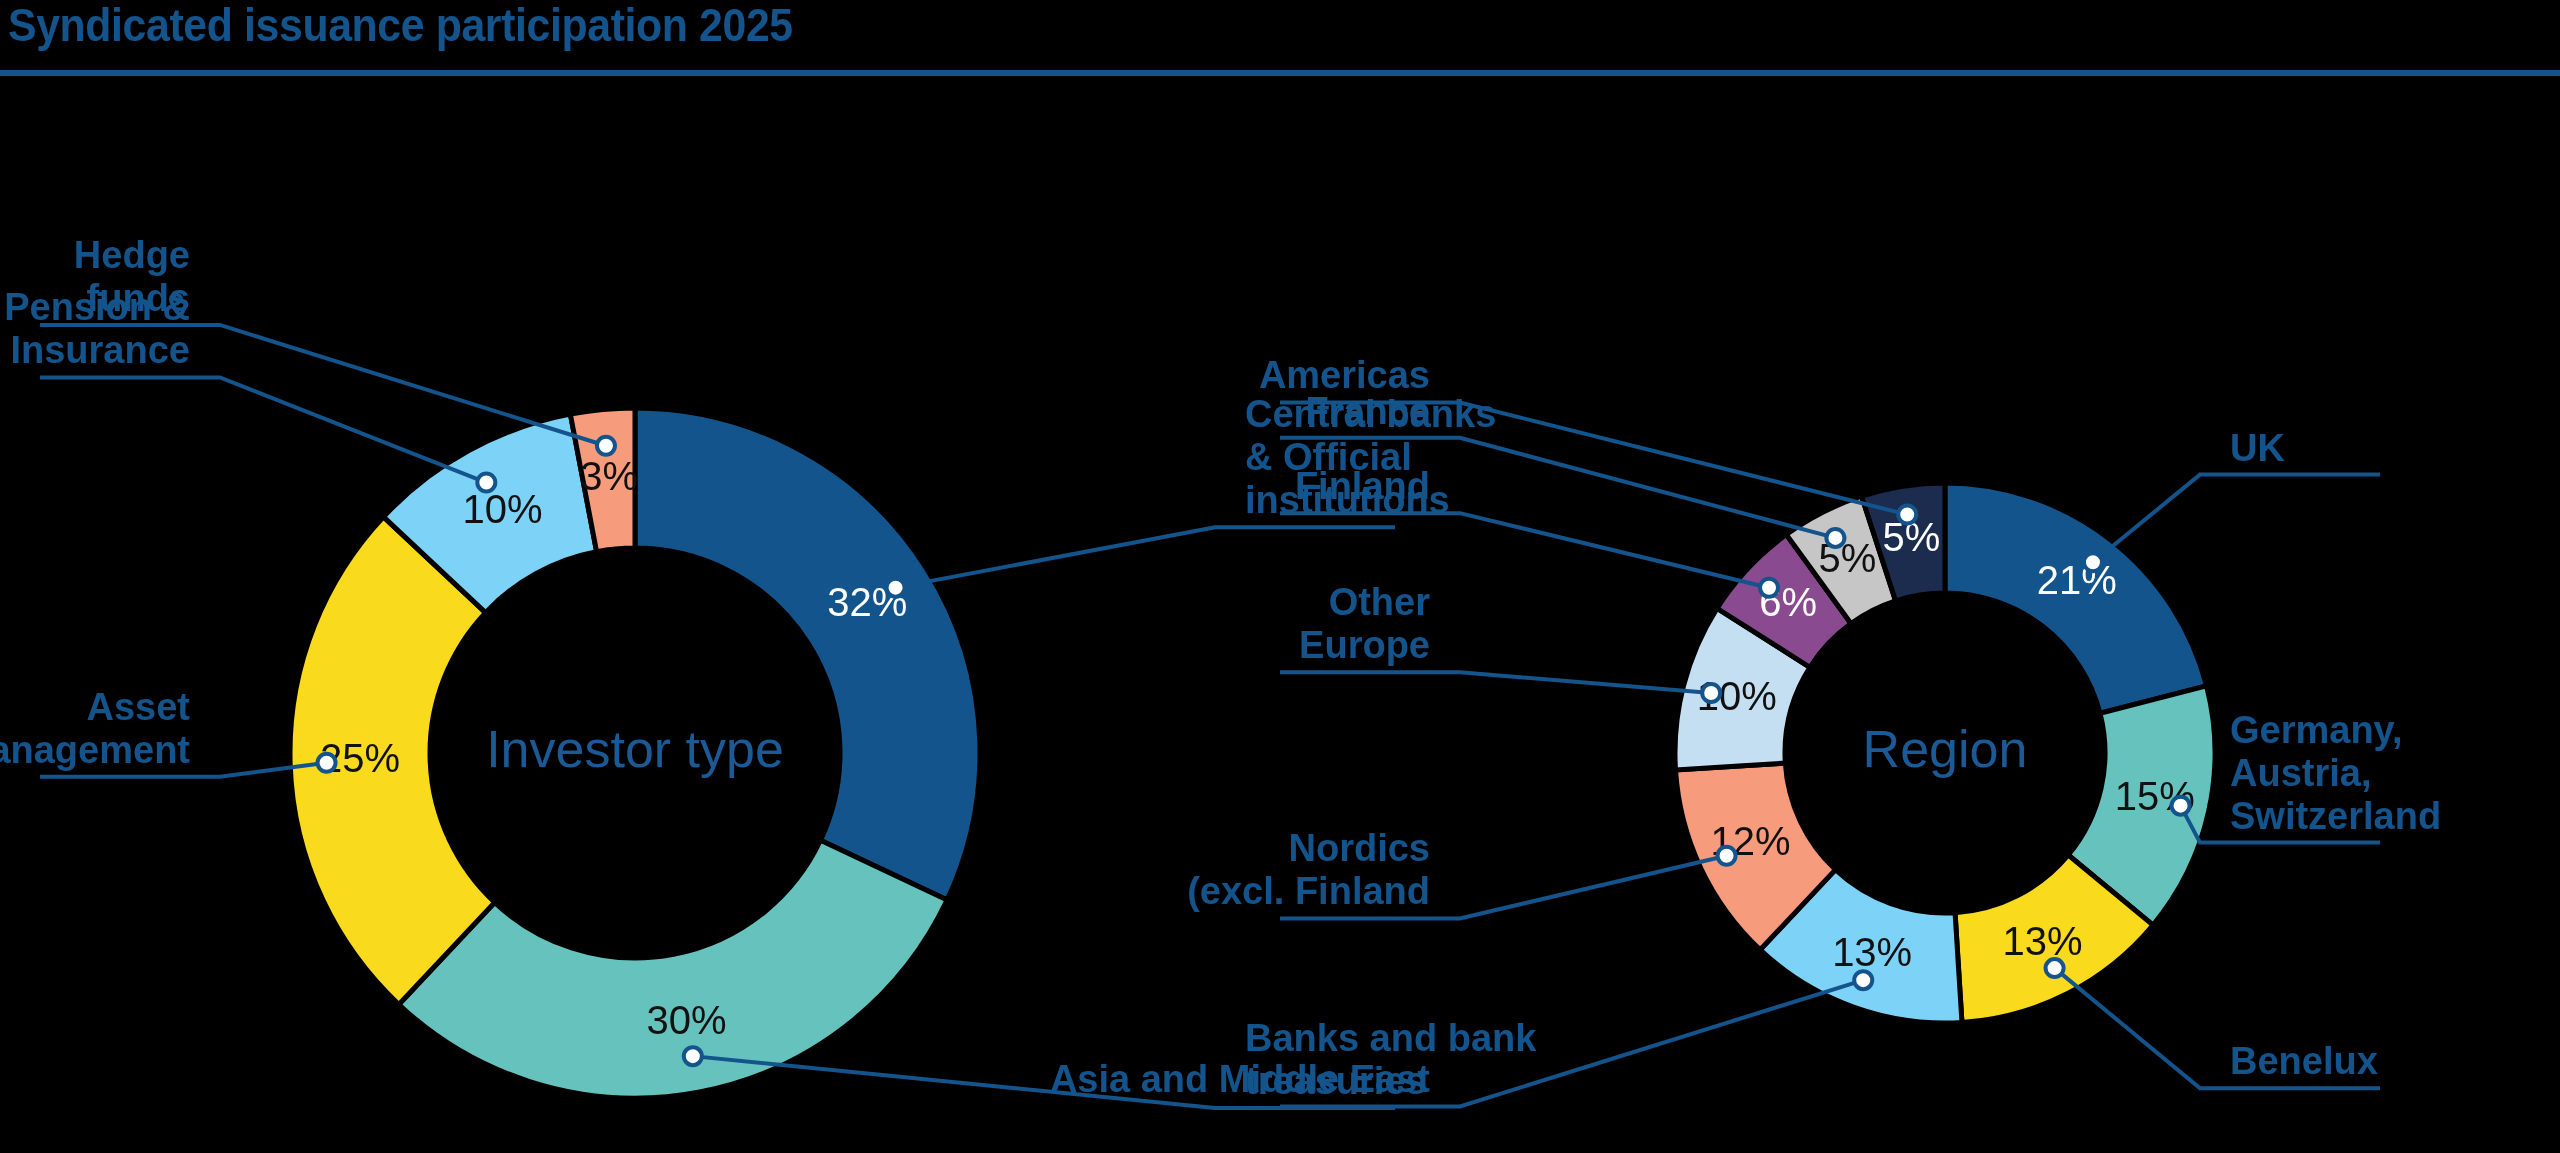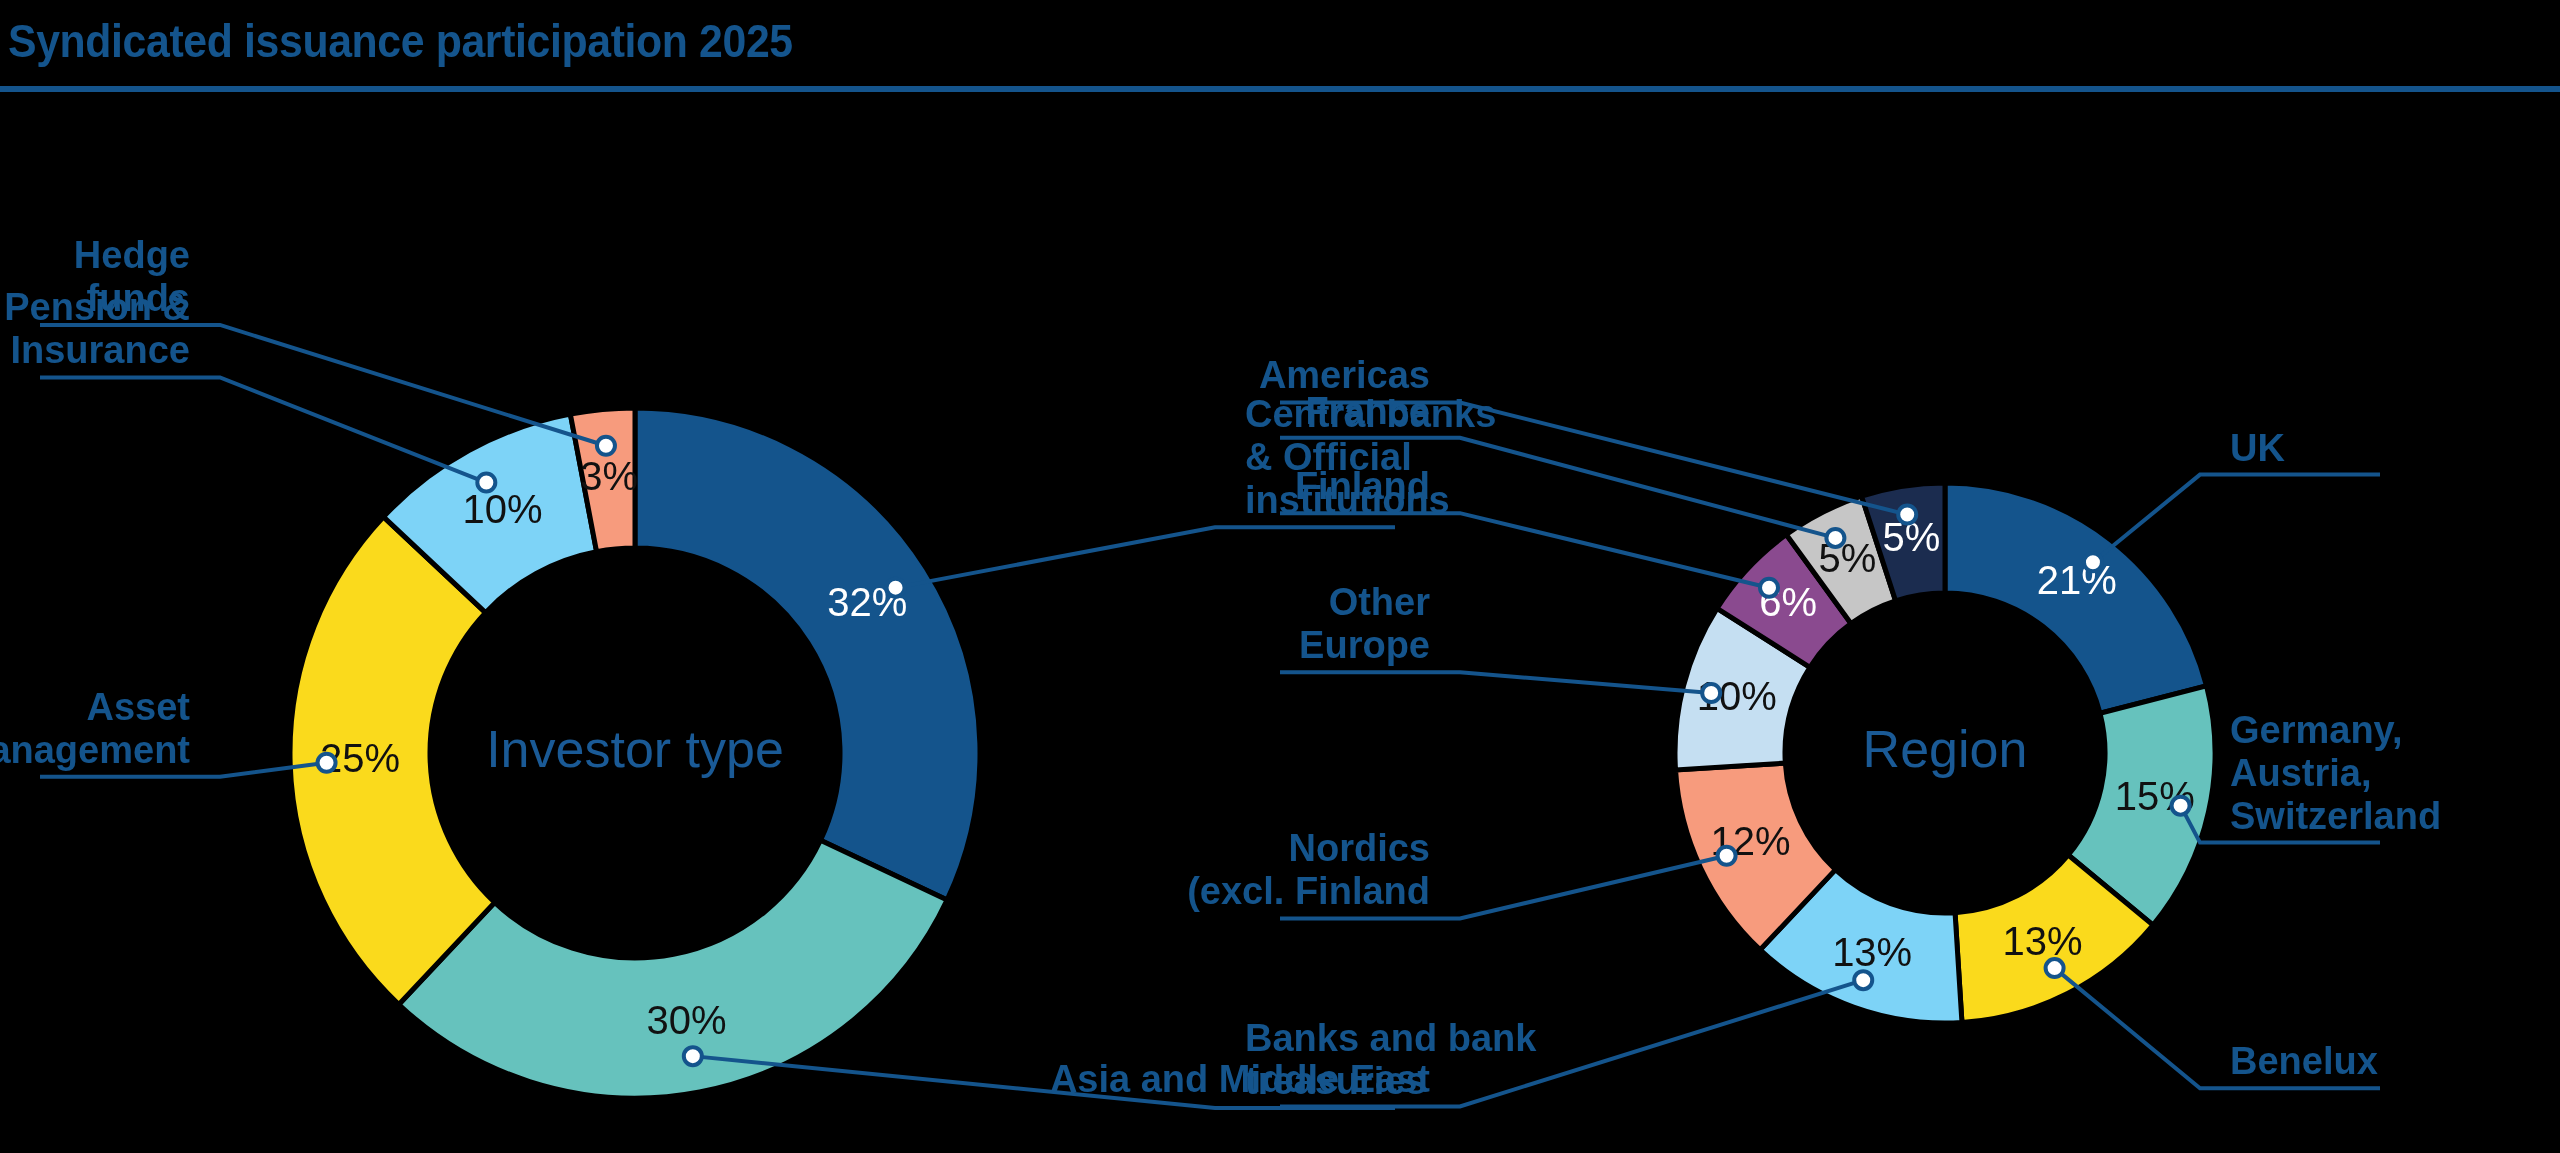--- a/index.html
+++ b/index.html
@@ -1,21 +1,21 @@
 <!DOCTYPE html>
 <html><head>
 <meta charset="utf-8">
 <style>
   html,body{margin:0;padding:0;background:#000;}
   body{width:2560px;height:1153px;overflow:hidden;
        font-family:"Liberation Sans","DejaVu Sans",sans-serif;}
   #root{position:relative;width:2560px;height:1153px;background:#000;}
 
   
-  #header{position:absolute;left:0;top:16px;width:2560px;height:78px;}
+  #header{position:absolute;left:0;top:0;width:2560px;height:78px;}
   #page-title{position:absolute;left:8px;top:-2px;
       font-size:46px;font-weight:700;letter-spacing:-0.4px;
       color:#14548c;white-space:nowrap;
       transform:scaleX(.93);transform-origin:left top;}
   #title-rule{position:absolute;left:0;top:70px;width:2560px;height:6px;
       background:#14548c;}
 
   
   #charts{position:absolute;left:0;top:78px;width:2560px;height:1075px;}
   svg{display:block;}

